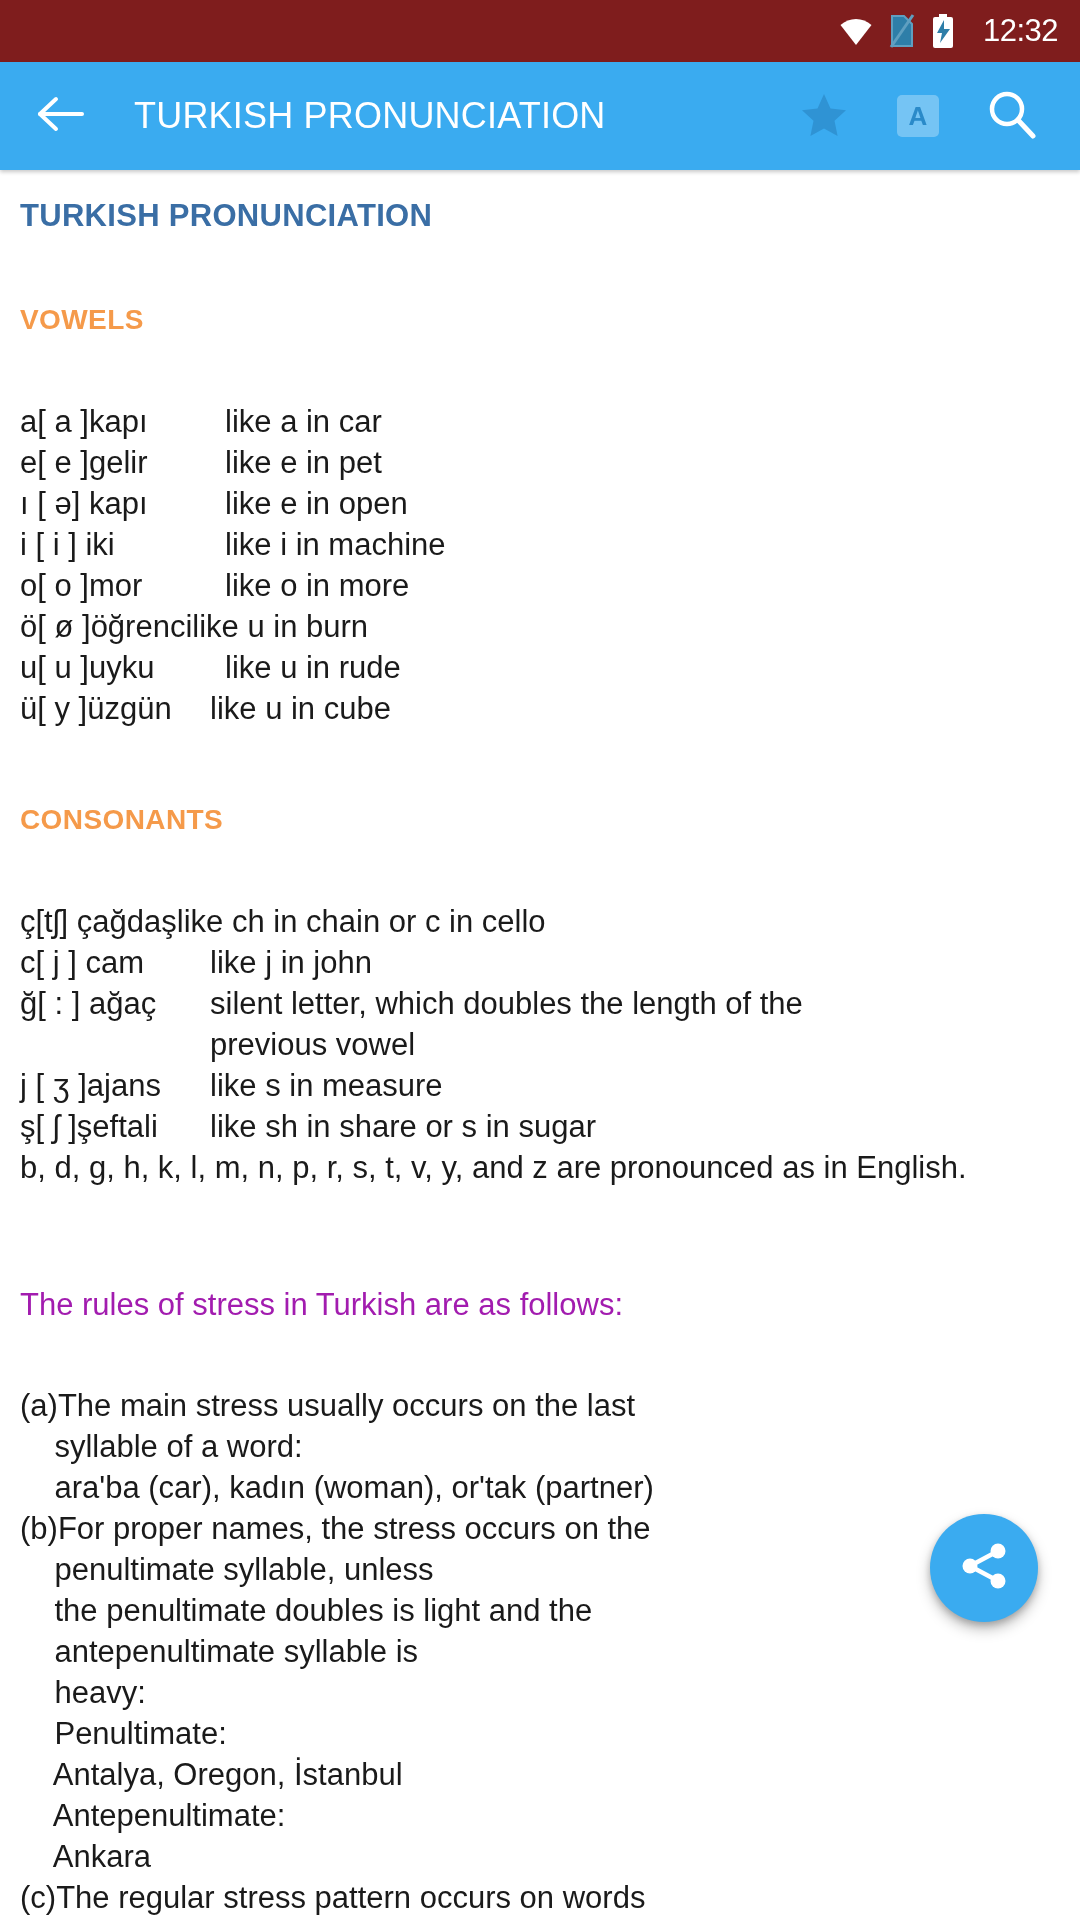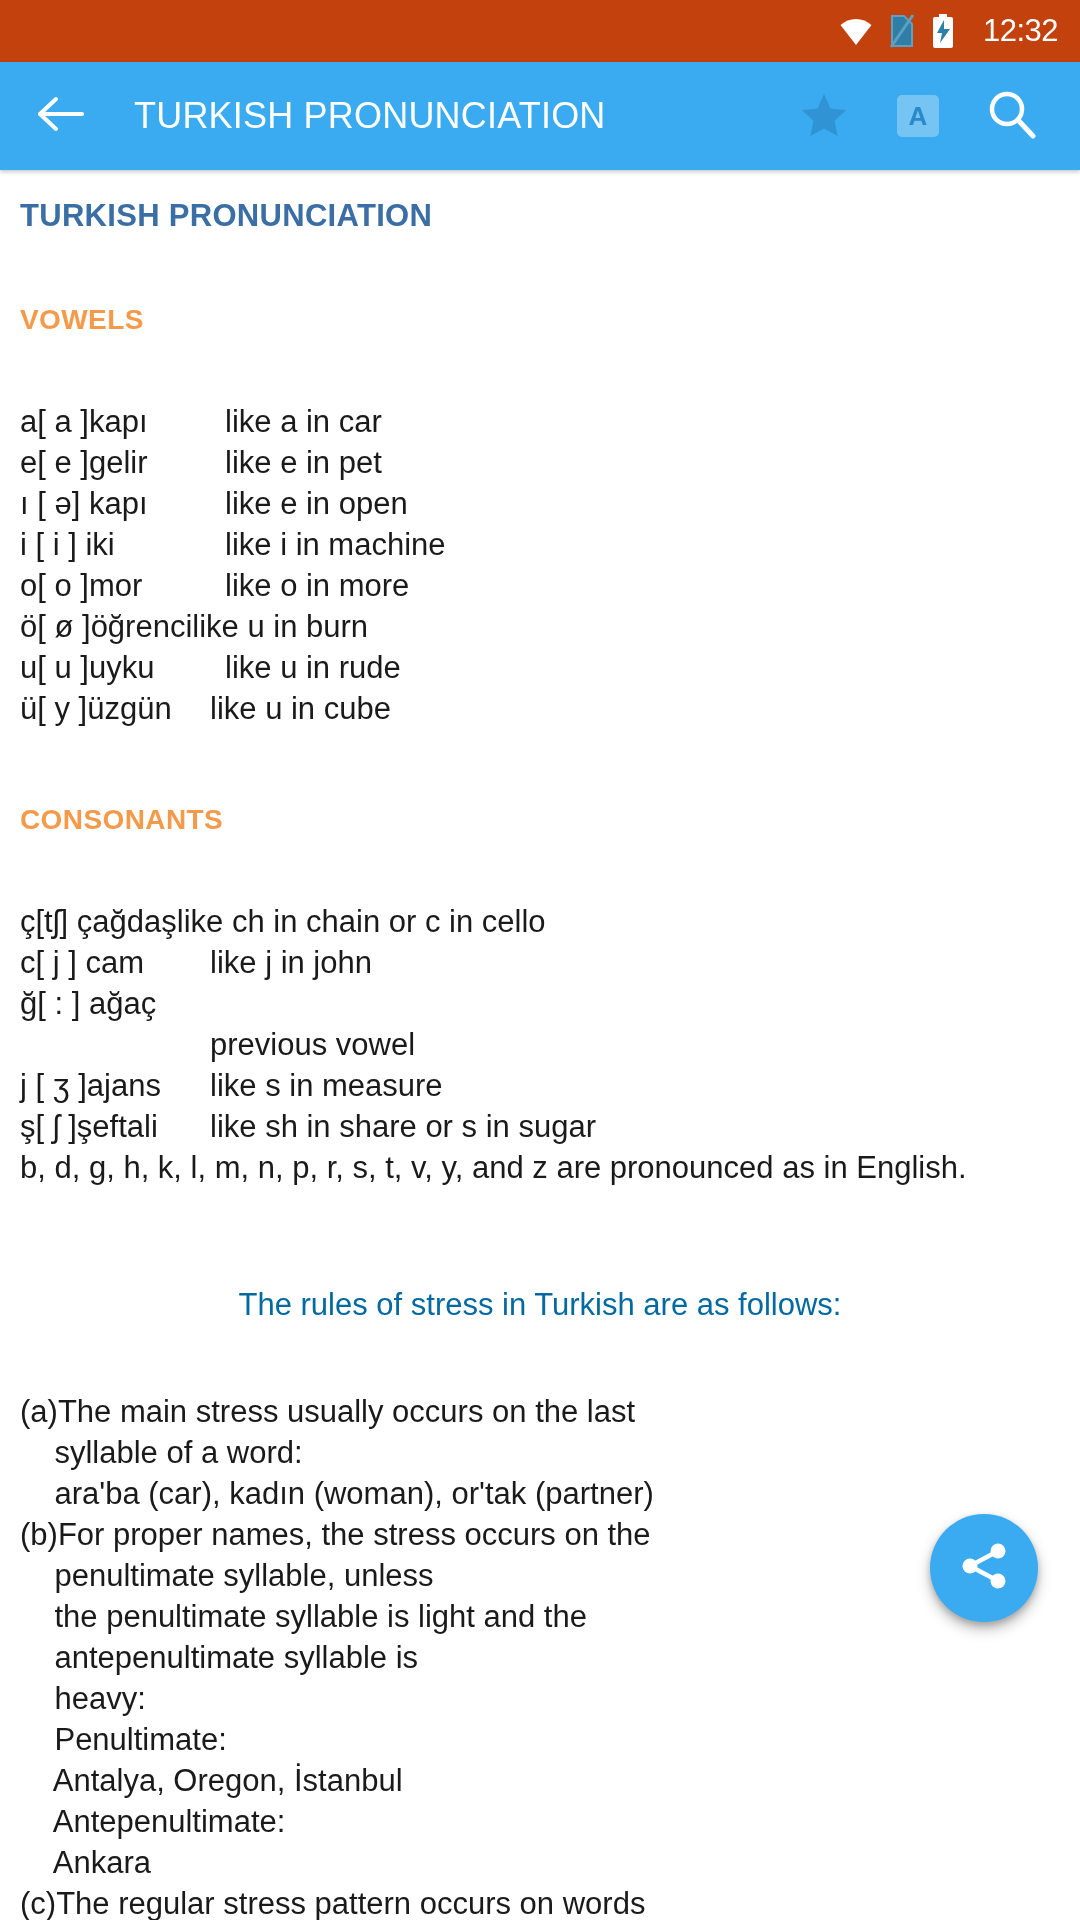--- a/index.html
+++ b/index.html
@@ -6,21 +6,21 @@
   html, body {
     width:1080px; height:1920px;
     background:#ffffff;
     font-family:"Liberation Sans", sans-serif;
     overflow:hidden;
   }
 
   
   .statusbar{
     height:62px; width:1080px;
-    background:#c2410c;
+    background:#7f1d1d;
     display:flex; align-items:center; justify-content:flex-end;
     padding-right:22px;
   }
   .status-icons{ display:flex; align-items:center; gap:16px; }
   .wifi-icon{ width:34px; height:30px; position:relative; }
   .wifi-icon svg{ display:block; }
   .sim-icon{ width:26px; height:34px; position:relative; }
   .batt-icon{ width:24px; height:34px; position:relative; }
   .clock{
     color:#ffffff; font-size:31px; letter-spacing:-0.5px;
@@ -69,21 +69,21 @@
   }
   .gap-lg{ height:70px; }
   .gap-md{ height:58px; }
   .gap-sm{ height:26px; }
 
   .prn-table{ font-size:31px; color:#1a1a1a; line-height:1.0; }
   .prn-row{ display:flex; align-items:flex-start; height:31px; margin-bottom:10px; white-space:pre; }
   .prn-sym{ display:inline-block; }
   .prn-desc{ display:inline-block; }
 
-  .para{ font-size:31px; color:#0369a1; line-height:1.0; white-space:pre; margin-bottom:16px;text-align:center; }
+  .para{ font-size:31px; color:#a21caf; line-height:1.0; white-space:pre; margin-bottom:10px; }
   .stress-line{ font-size:31px; color:#1a1a1a; height:31px; margin-bottom:10px; white-space:pre; }
 
   
   .fab{
     position:absolute;
     right:42px; bottom:298px;
     width:108px; height:108px; border-radius:50%;
     background:#3aabf0;
     display:flex; align-items:center; justify-content:center;
     box-shadow:0 7px 14px rgba(0,0,0,.26), 0 3px 6px rgba(0,0,0,.18);
@@ -205,20 +205,21 @@
     <div class="prn-row">
       <span class="prn-sym">ç[tʃ] çağdaş</span>
       <span class="prn-desc">like ch in chain or c in cello</span>
     </div>
     <div class="prn-row">
       <span class="prn-sym" style="width:190px">c[ j ] cam</span>
       <span class="prn-desc">like j in john</span>
     </div>
     <div class="prn-row">
       <span class="prn-sym" style="width:190px">ğ[ : ] ağaç</span>
+      <span class="prn-desc">silent letter, which doubles the length of the</span>
     </div>
     <div class="prn-row">
       <span class="prn-sym" style="width:190px"></span>
       <span class="prn-desc">previous vowel</span>
     </div>
     <div class="prn-row">
       <span class="prn-sym" style="width:190px">j [ ʒ ]ajans</span>
       <span class="prn-desc">like s in measure</span>
     </div>
     <div class="prn-row">
@@ -236,21 +237,21 @@
   <div class="para">The rules of stress in Turkish are as follows:</div>
 
   <div class="gap-md"></div>
 
   <div>
     <div class="stress-line">(a)The main stress usually occurs on the last</div>
     <div class="stress-line">    syllable of a word:</div>
     <div class="stress-line">    ara'ba (car), kadın (woman), or'tak (partner)</div>
     <div class="stress-line">(b)For proper names, the stress occurs on the</div>
     <div class="stress-line">    penultimate syllable, unless</div>
-    <div class="stress-line">    the penultimate syllable is light and the</div>
+    <div class="stress-line">    the penultimate doubles is light and the</div>
     <div class="stress-line">    antepenultimate syllable is</div>
     <div class="stress-line">    heavy:</div>
     <div class="stress-line">    Penultimate:</div>
     <div class="stress-line">    Antalya, Oregon, İstanbul</div>
     <div class="stress-line">    Antepenultimate:</div>
     <div class="stress-line">    Ankara</div>
     <div class="stress-line">(c)The regular stress pattern occurs on words</div>
   </div>
 
   <div class="fab">

